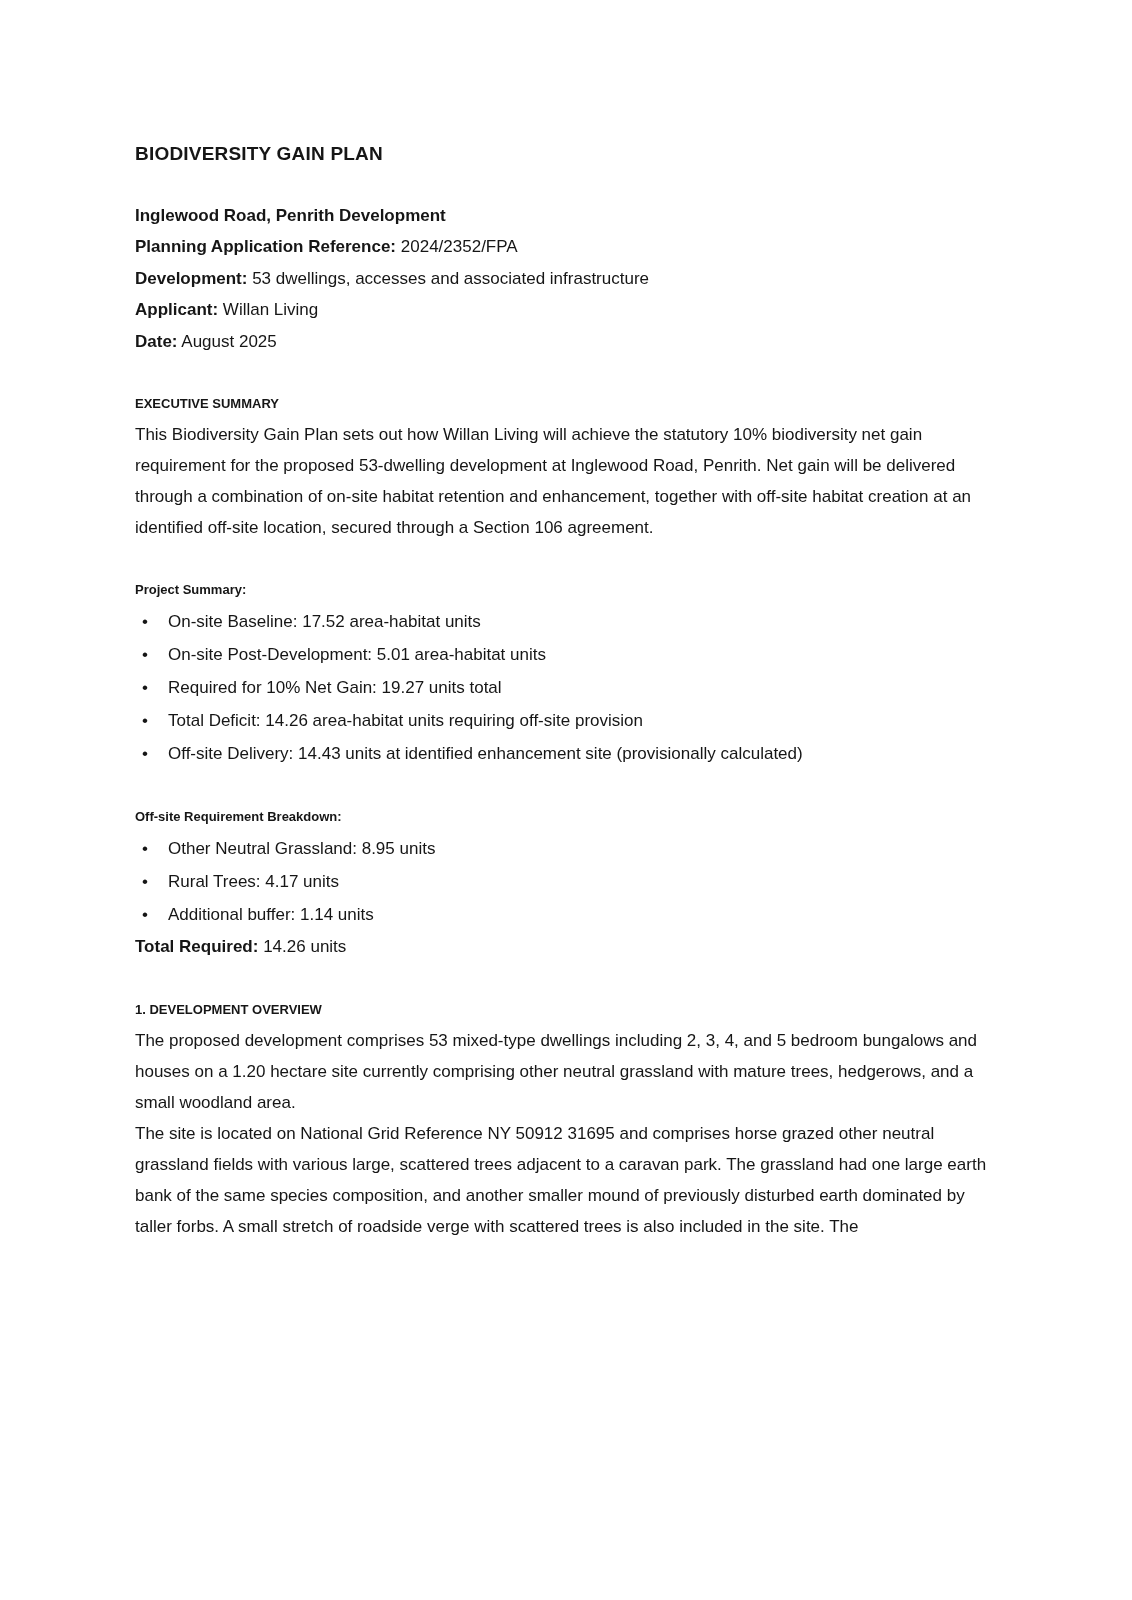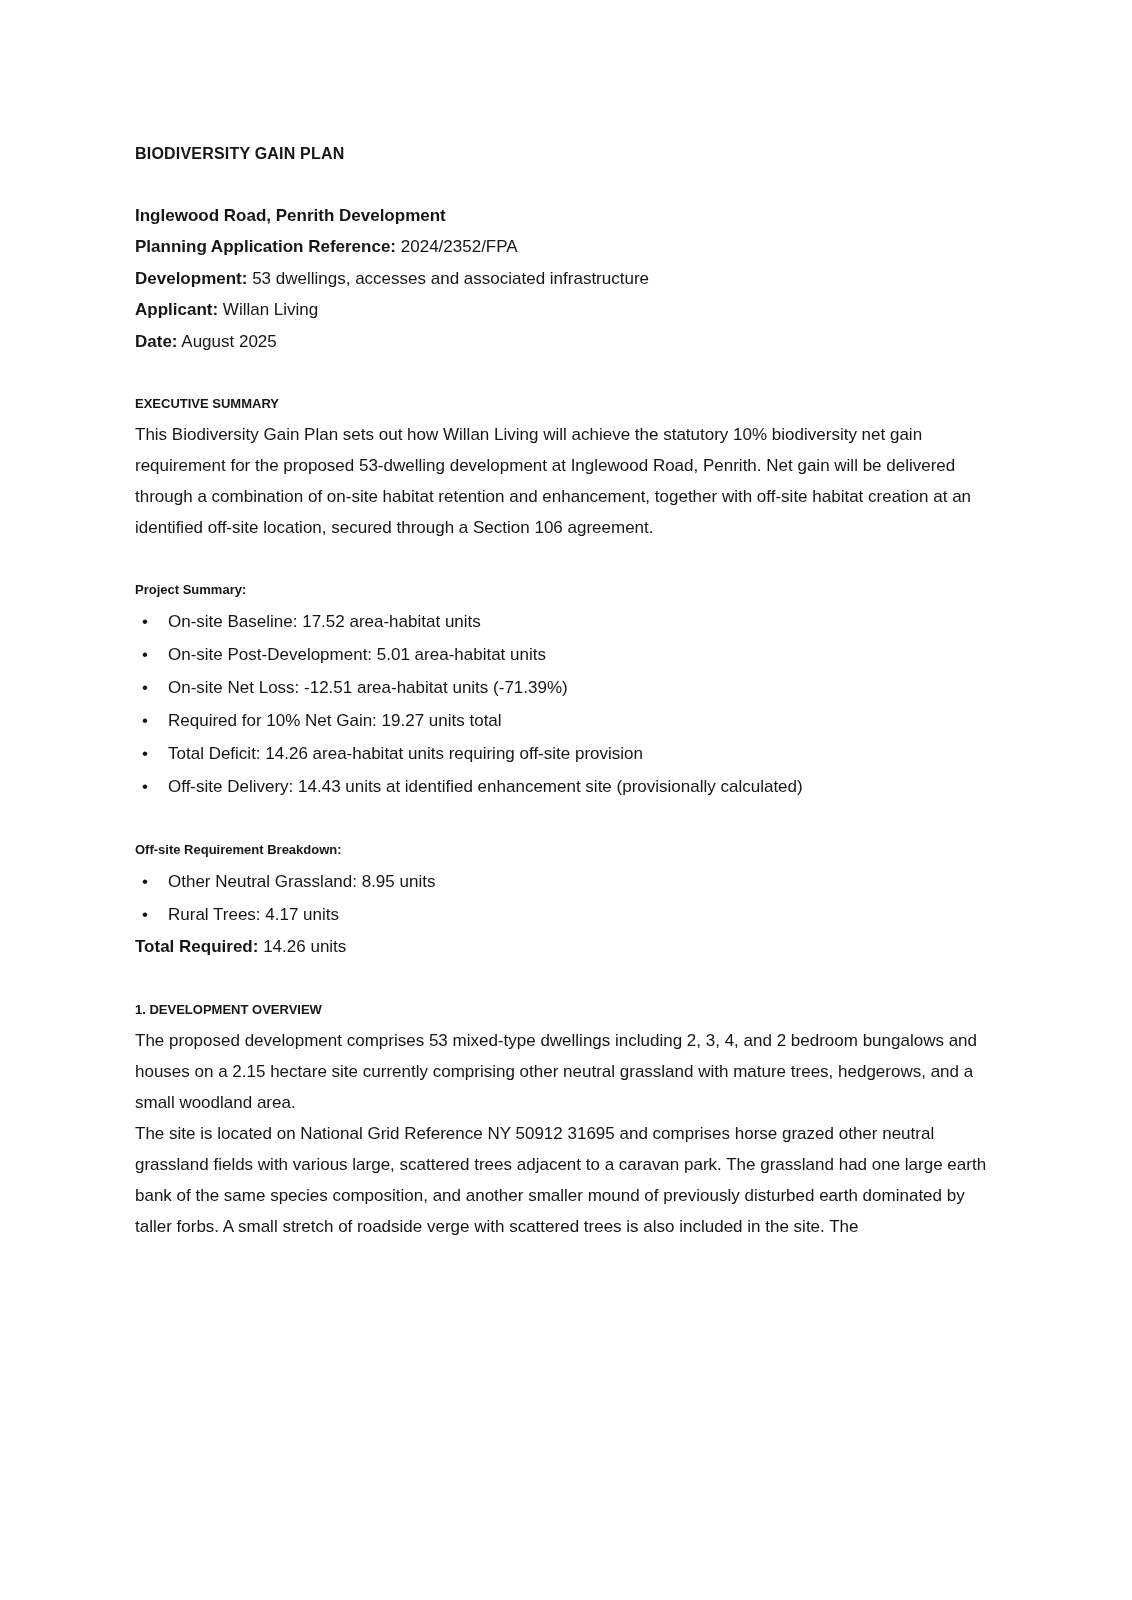--- a/index.html
+++ b/index.html
@@ -19,21 +19,21 @@
   }
   .content {
     position: absolute;
     top: 138px;
     left: 135px;
     width: 868px;
     font-size: 17px;
     line-height: 31px;
   }
   .doc-title {
-    font-size: 16px;
+    font-size: 19px;
     font-weight: bold;
     margin: 0;
     letter-spacing: 0.2px;
   }
   .section {
     margin-top: 31px;
   }
   .heading {
     font-size: 13px;
     font-weight: bold;
@@ -99,39 +99,39 @@
     <div class="section">
       <h2 class="heading">EXECUTIVE SUMMARY</h2>
       <p>This Biodiversity Gain Plan sets out how Willan Living will achieve the statutory 10% biodiversity net gain requirement for the proposed 53-dwelling development at Inglewood Road, Penrith. Net gain will be delivered through a combination of on-site habitat retention and enhancement, together with off-site habitat creation at an identified off-site location, secured through a Section 106 agreement.</p>
     </div>
 
     <div class="section">
       <h2 class="heading">Project Summary:</h2>
       <ul class="bullets">
         <li>On-site Baseline: 17.52 area-habitat units</li>
         <li>On-site Post-Development: 5.01 area-habitat units</li>
-        <li>On-site Net Loss: -12.51 area-habitat units (-71.39%)</li>
         <li>Required for 10% Net Gain: 19.27 units total</li>
         <li>Total Deficit: 14.26 area-habitat units requiring off-site provision</li>
         <li>Off-site Delivery: 14.43 units at identified enhancement site (provisionally calculated)</li>
       </ul>
     </div>
 
     <div class="section">
       <h2 class="heading">Off-site Requirement Breakdown:</h2>
       <ul class="bullets">
         <li>Other Neutral Grassland: 8.95 units</li>
         <li>Rural Trees: 4.17 units</li>
+        <li>Additional buffer: 1.14 units</li>
       </ul>
       <p class="total-line">
         <span class="b">Total Required:</span>
         <span>14.26 units</span>
       </p>
     </div>
 
     <div class="section">
       <h2 class="heading">1. DEVELOPMENT OVERVIEW</h2>
-      <p>The proposed development comprises 53 mixed-type dwellings including 2, 3, 4, and 2 bedroom bungalows and houses on a 2.15 hectare site currently comprising other neutral grassland with mature trees, hedgerows, and a small woodland area.</p>
+      <p>The proposed development comprises 53 mixed-type dwellings including 2, 3, 4, and 5 bedroom bungalows and houses on a 1.20 hectare site currently comprising other neutral grassland with mature trees, hedgerows, and a small woodland area.</p>
       <p>The site is located on National Grid Reference NY 50912 31695 and comprises horse grazed other neutral grassland fields with various large, scattered trees adjacent to a caravan park. The grassland had one large earth bank of the same species composition, and another smaller mound of previously disturbed earth dominated by taller forbs. A small stretch of roadside verge with scattered trees is also included in the site. The</p>
     </div>
 
   </div>
 </div>
 
 </body></html>

